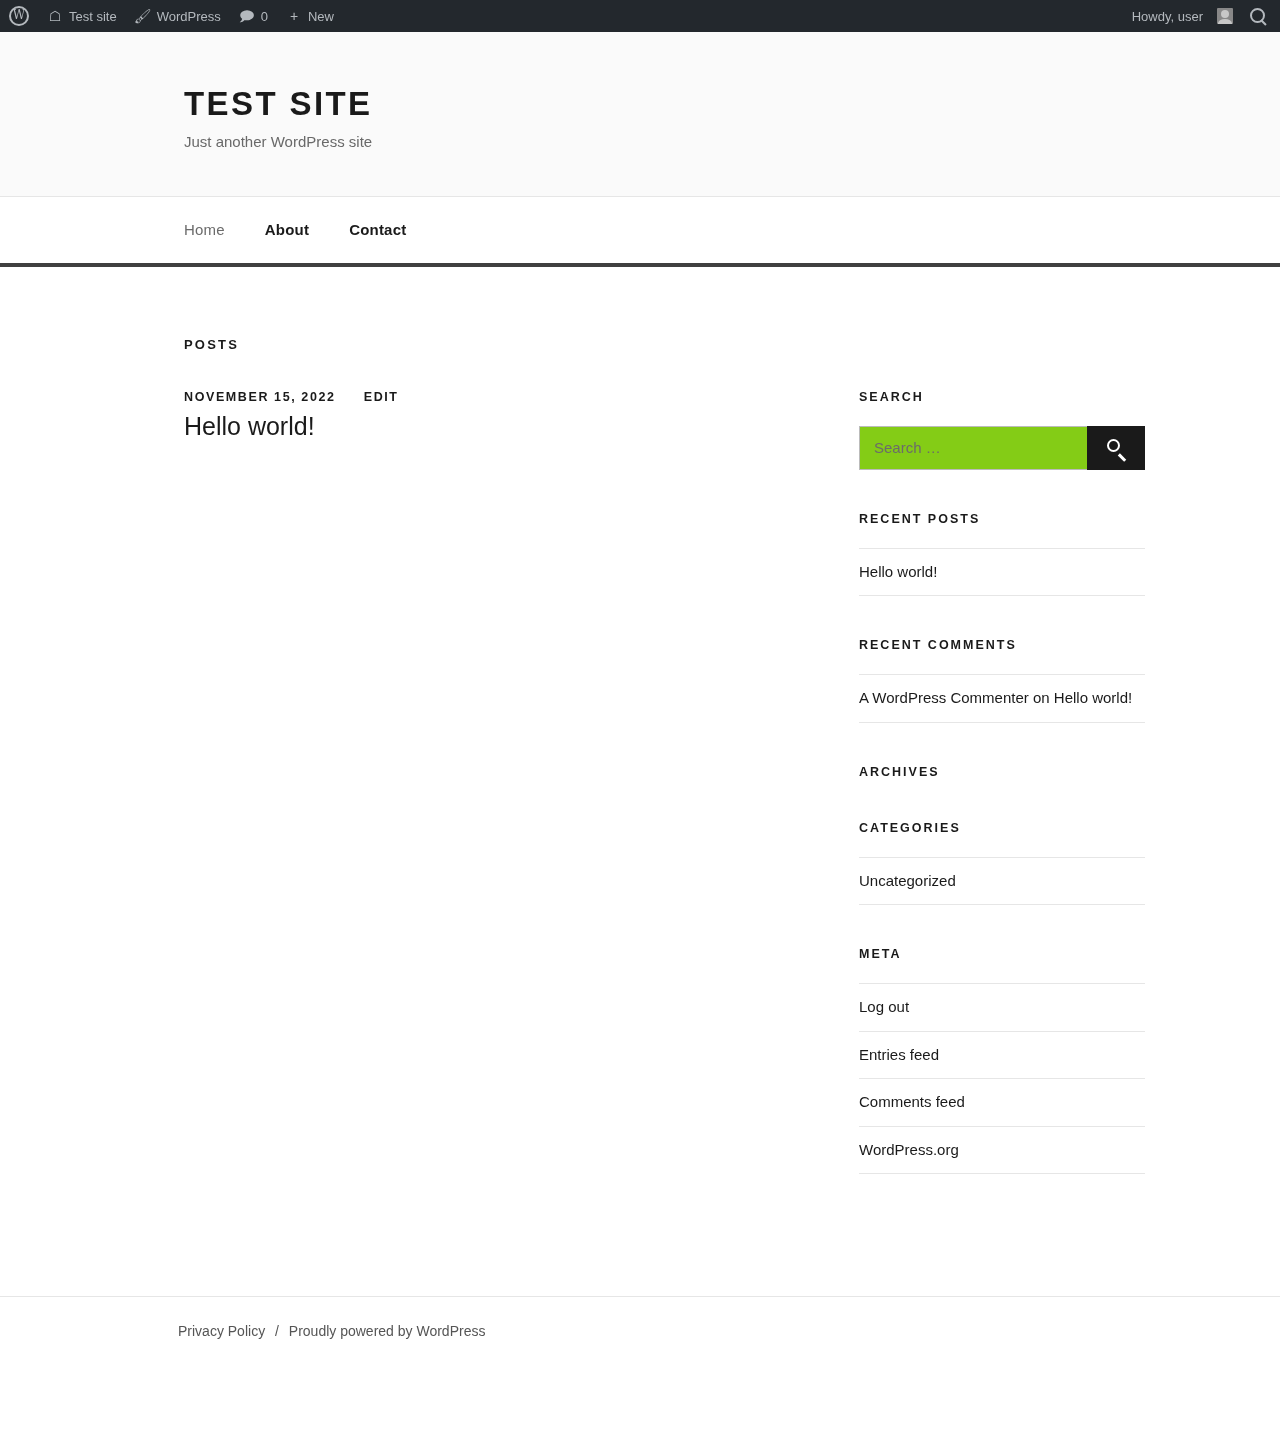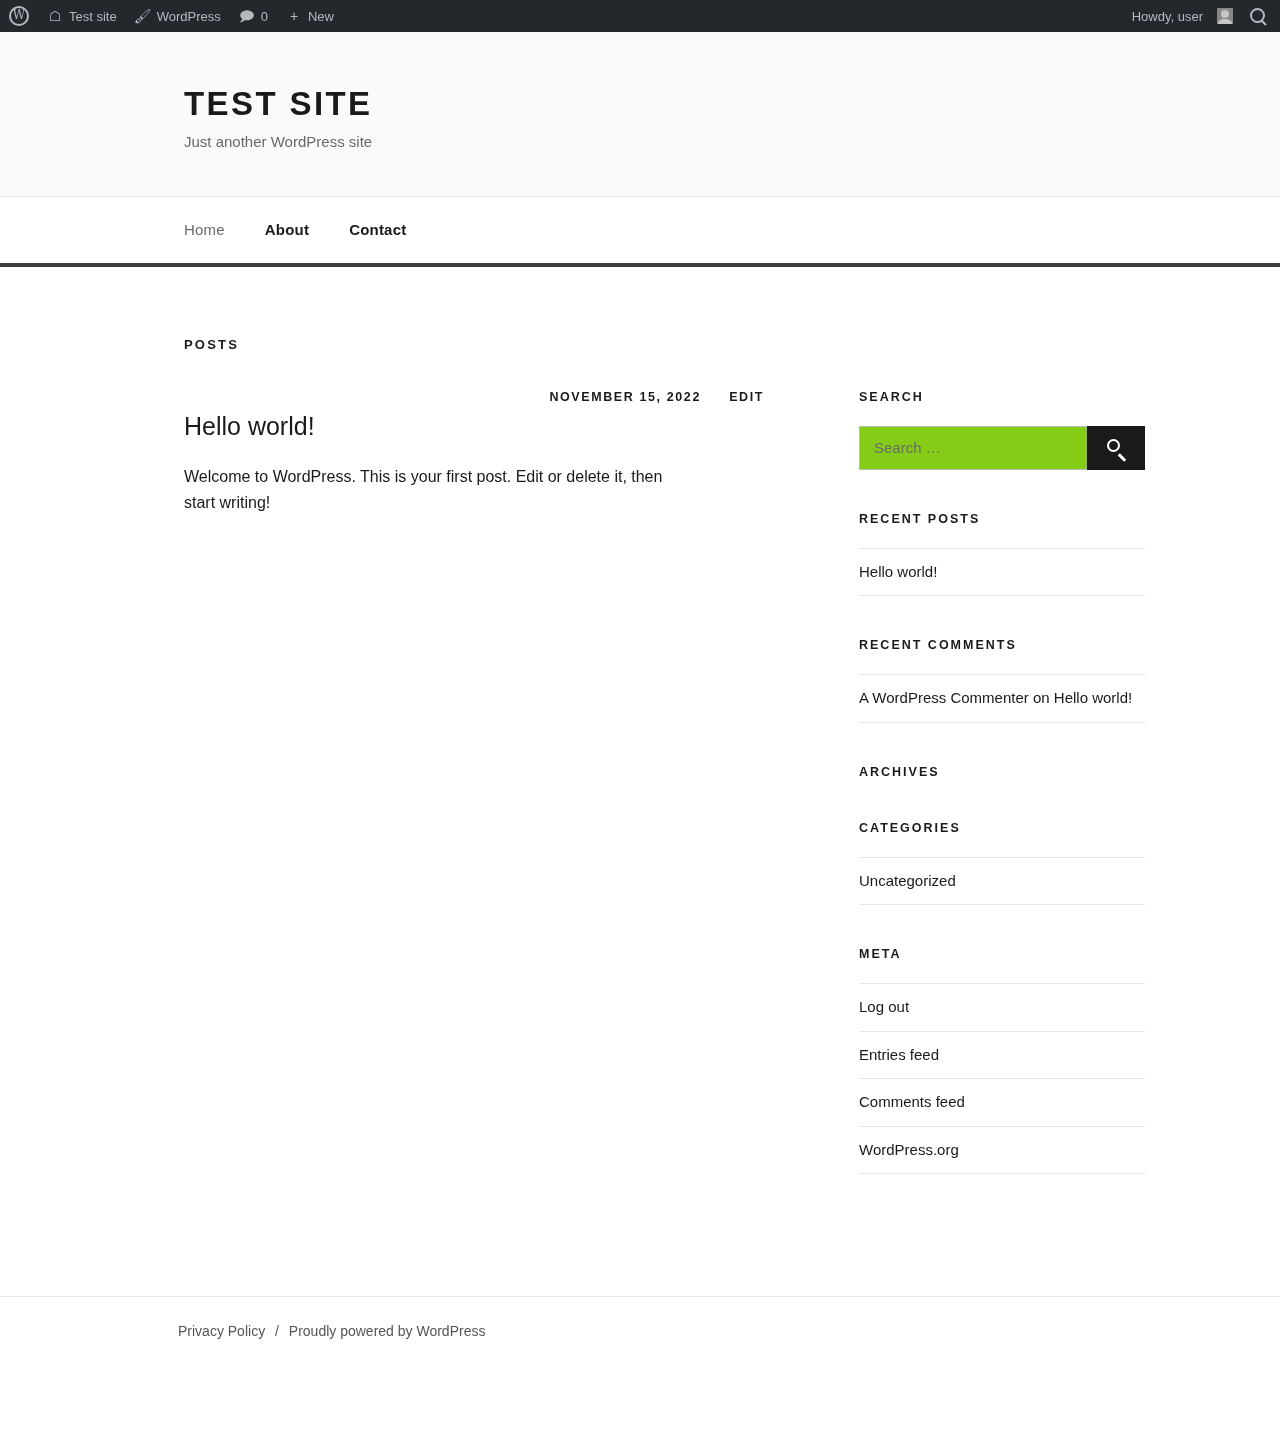--- a/index.html
+++ b/index.html
@@ -187,21 +187,20 @@
     font-weight: 700;
     color: #1a1a1a;
     margin: 0 0 38px 0;
   }
   .entry-meta {
     font-size: 12.5px;
     letter-spacing: 1.6px;
     text-transform: uppercase;
     font-weight: 700;
     margin-bottom: 6px;
-    text-align: right;
   }
   .entry-meta a { color: #1a1a1a; text-decoration: none; }
   .entry-meta .sep { display: inline-block; width: 18px; }
   .entry-title {
     font-size: 25px;
     font-weight: 400;
     margin: 6px 0 22px 0;
     line-height: 1.3;
     color: #1a1a1a;
   }
@@ -354,23 +353,20 @@
       <div id="primary">
         <article>
           <div class="entry-meta">
             <a href="#">NOVEMBER 15, 2022</a>
             <span class="sep"></span>
             <a href="#">EDIT</a>
           </div>
           <h2 class="entry-title">
             <a href="#" style="color:#1a1a1a;text-decoration:none">Hello world!</a>
           </h2>
-          <div class="entry-content">
-            <p>Welcome to WordPress. This is your first post. Edit or delete it, then start writing!</p>
-          </div>
         </article>
       </div>
 
       <aside id="secondary">
 
         <section class="widget">
           <h3 class="widget-title">SEARCH</h3>
           <form class="search-form">
             <input class="search-field" type="text" placeholder="Search …" style="">
             <button type="button" class="search-submit">

